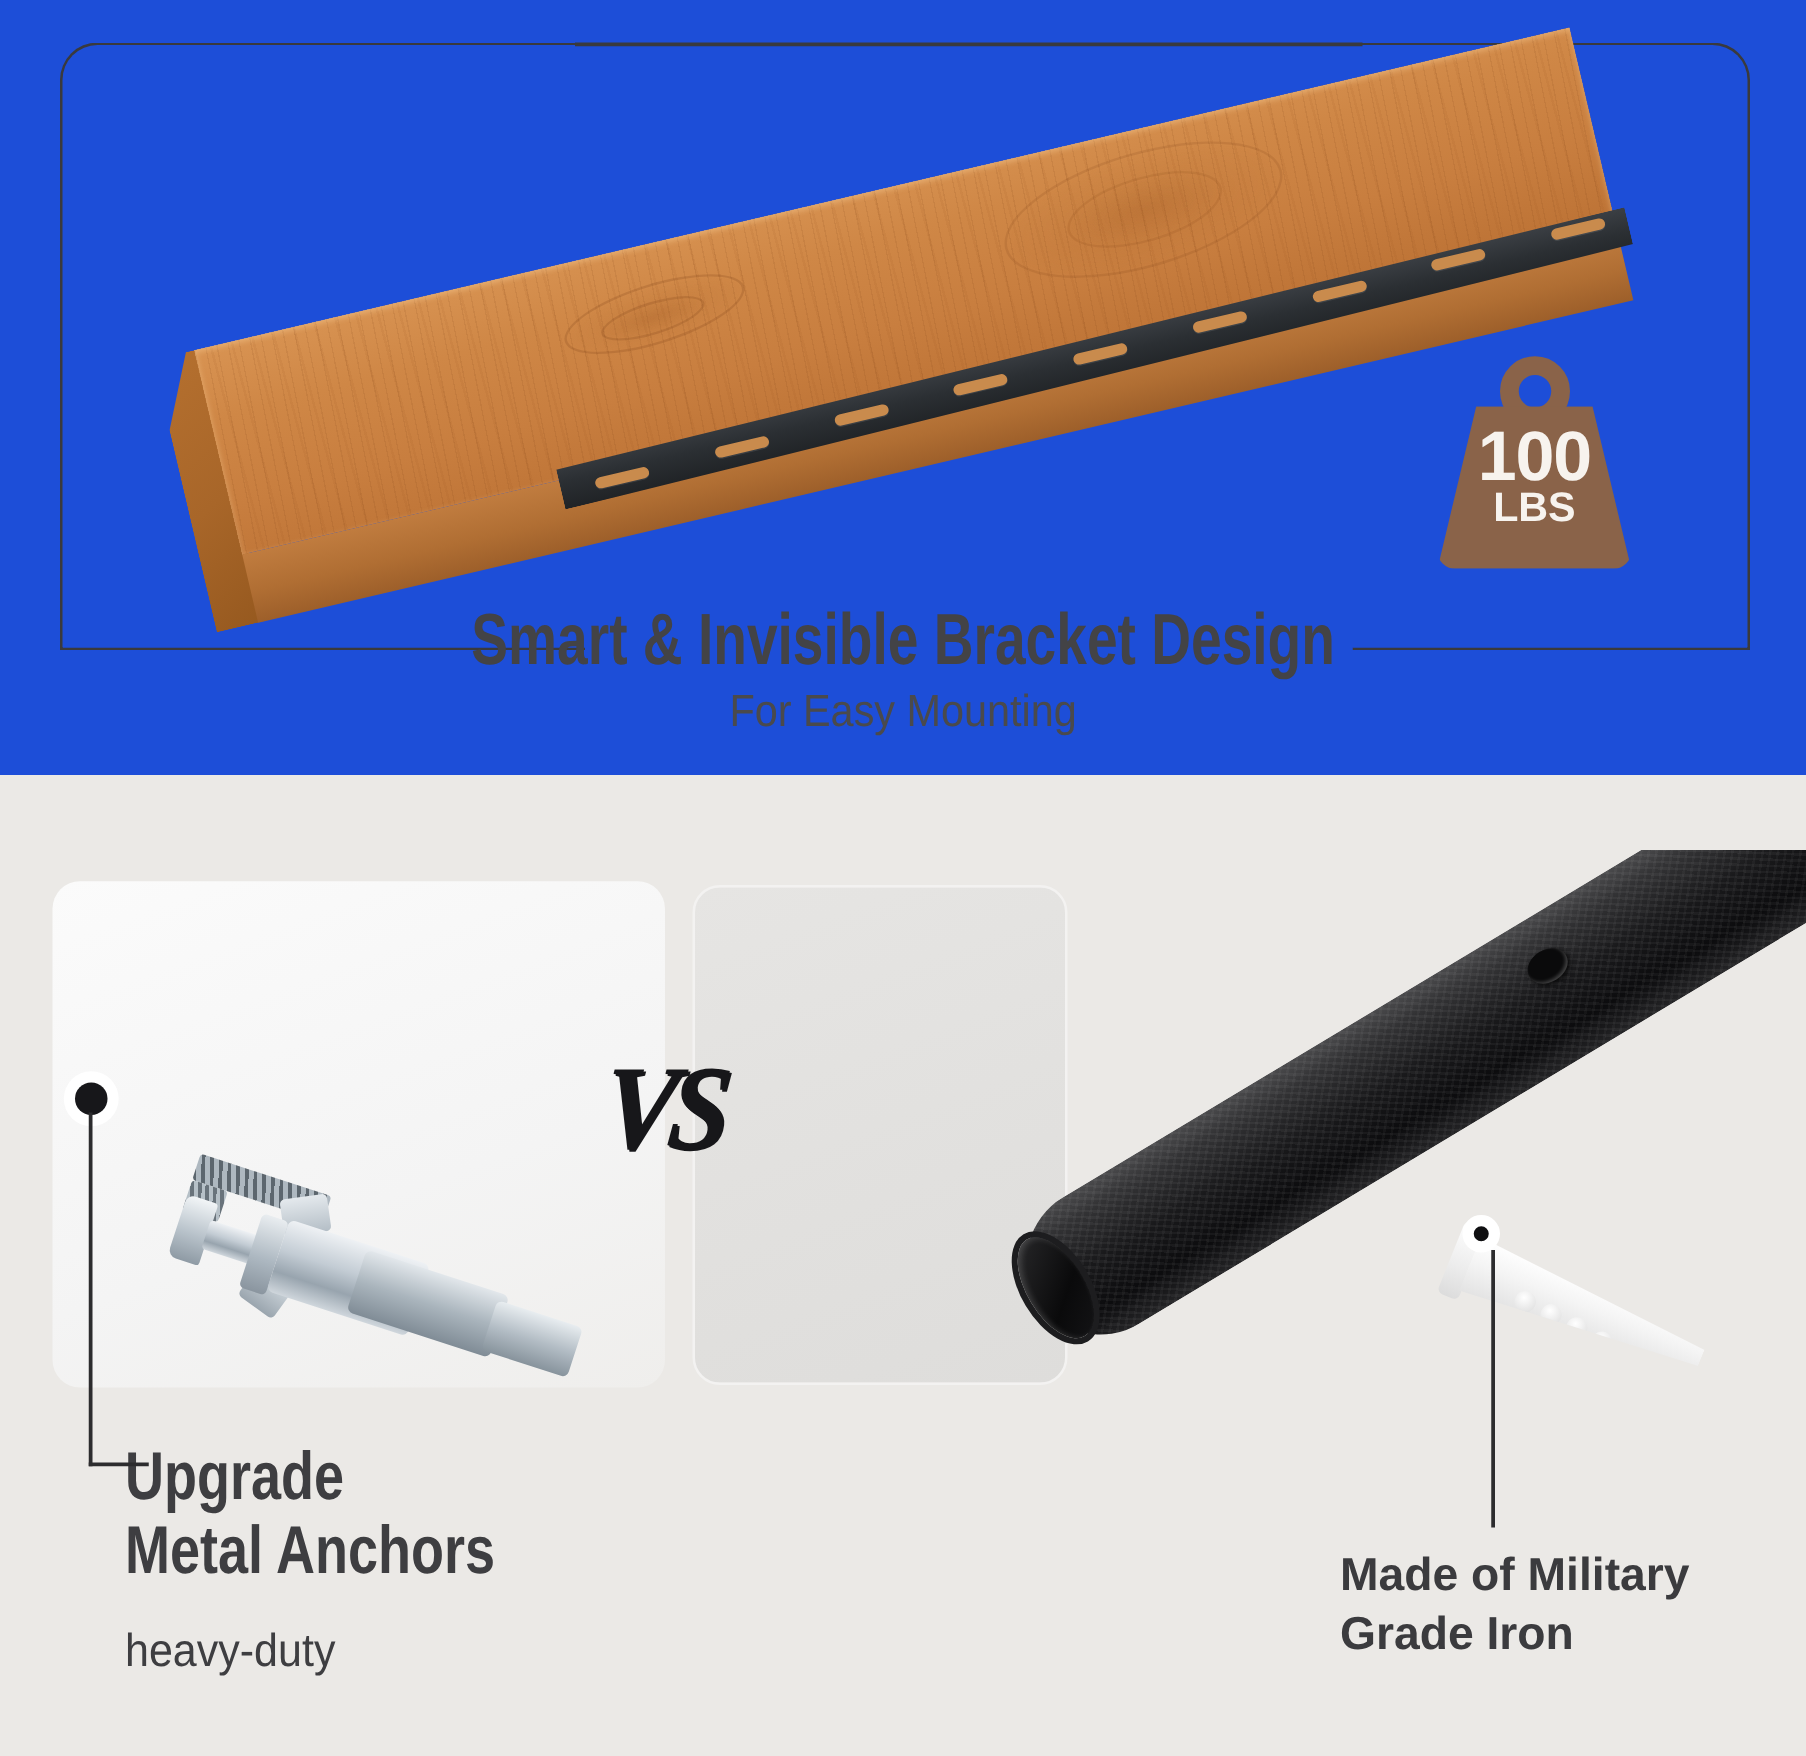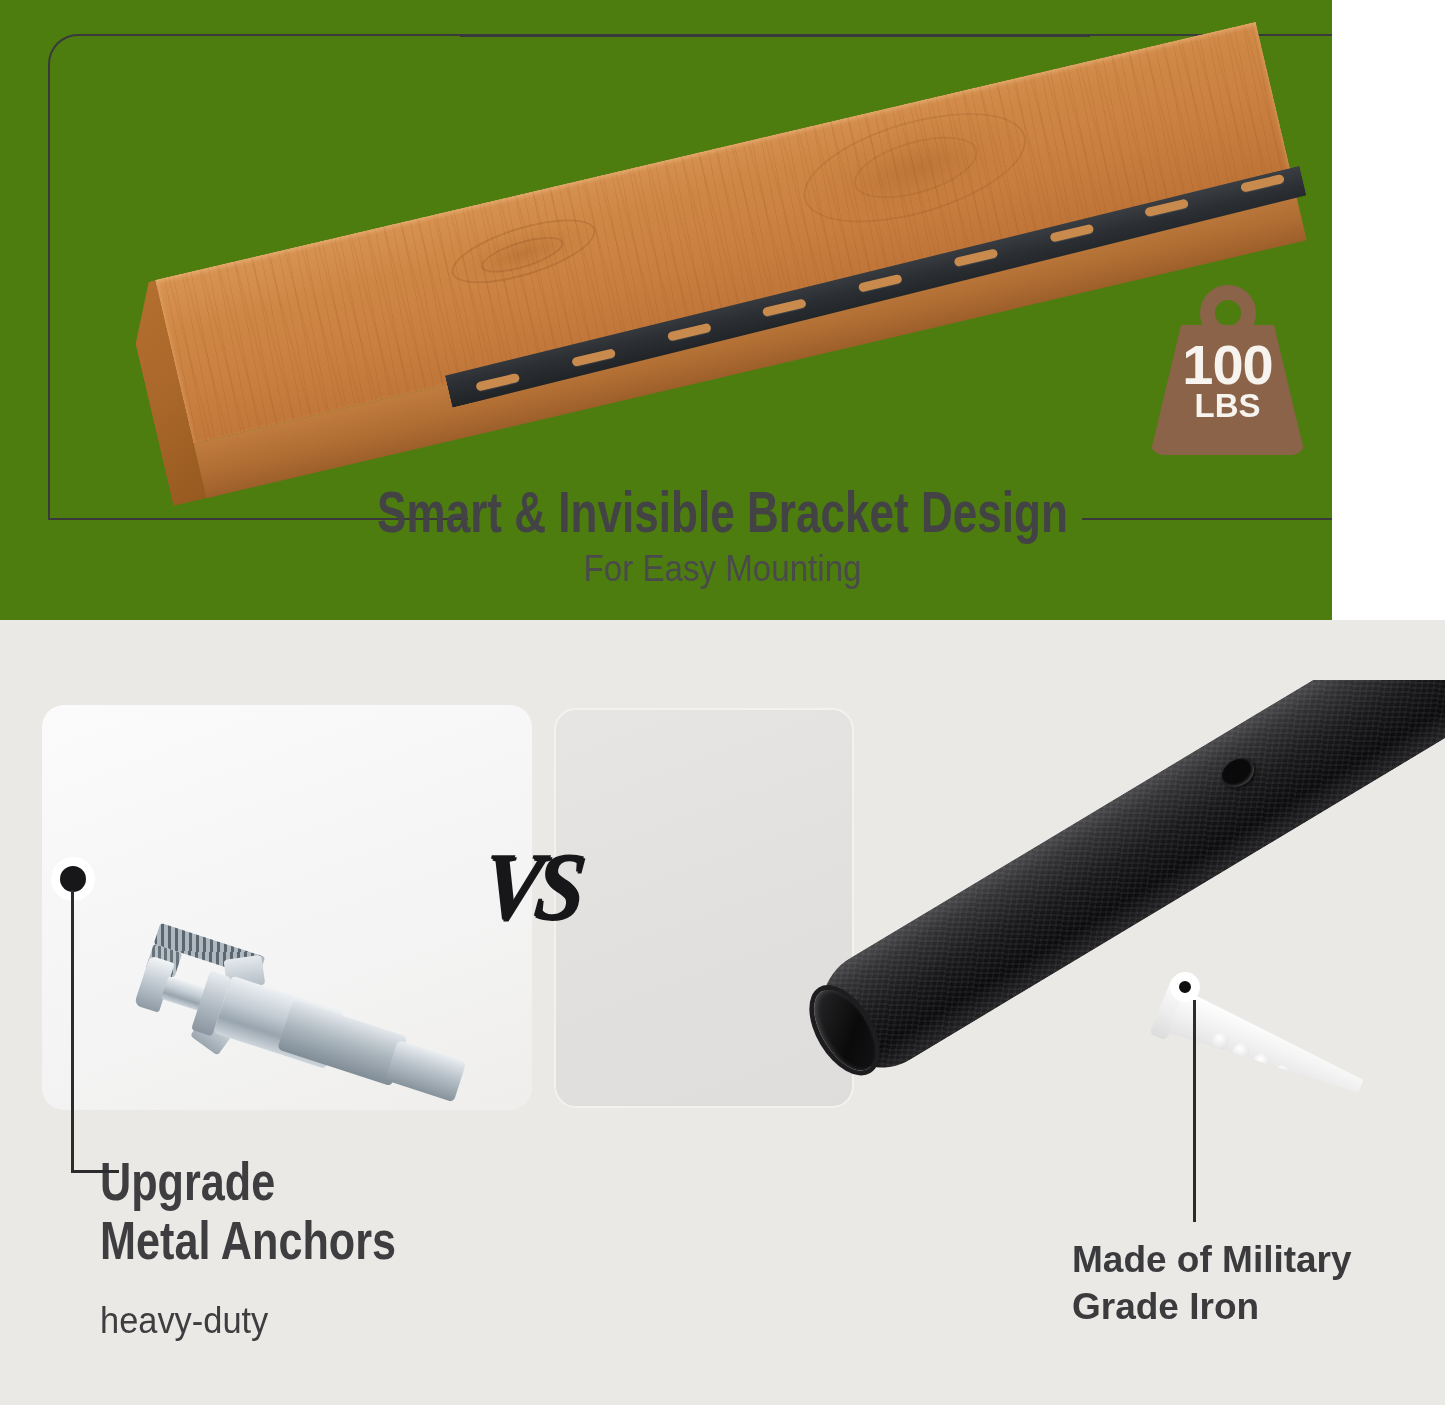--- a/index.html
+++ b/index.html
@@ -7,22 +7,22 @@
   html,body { width:1445px; height:1405px; }
   body {
     font-family:"Liberation Sans", sans-serif;
     background:#ffffff;
     overflow:hidden;
     position:relative;
   }
 
   
   #top-panel {
-    position:absolute; left:0; top:0; width:1332px; height:620px;
-    background:#4d7c0f; overflow:hidden;
+    position:absolute; left:0; top:0; width:1445px; height:620px;
+    background:#1d4ed8; overflow:hidden;
   }
 
   
   .frame-seg { position:absolute; background:transparent; }
   #frame-left {
     left:48px; top:34px; width:420px; height:486px;
     border:2.5px solid #3a3a3c;
     border-right:none;
     border-top-left-radius:30px;
     border-bottom-left-radius:0;

